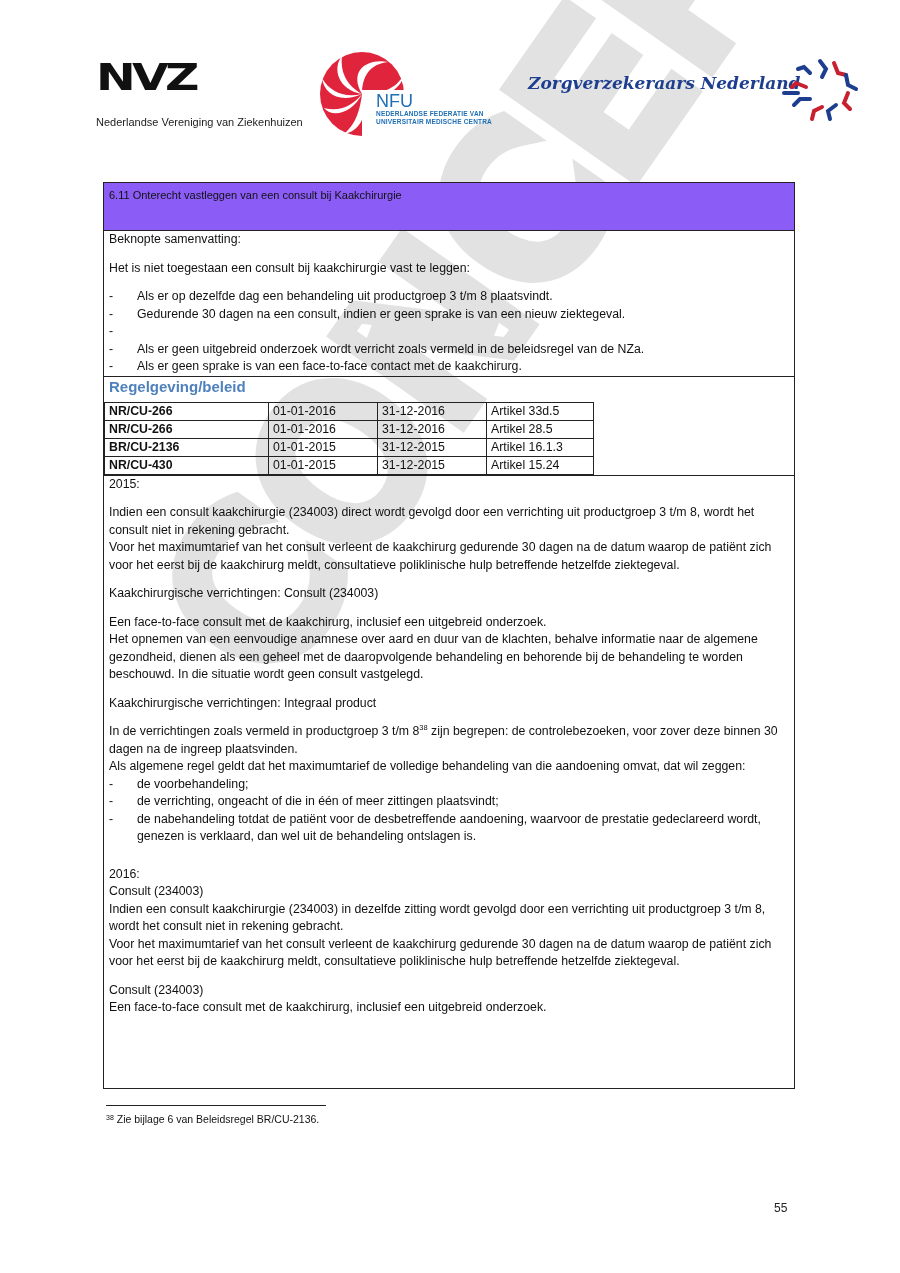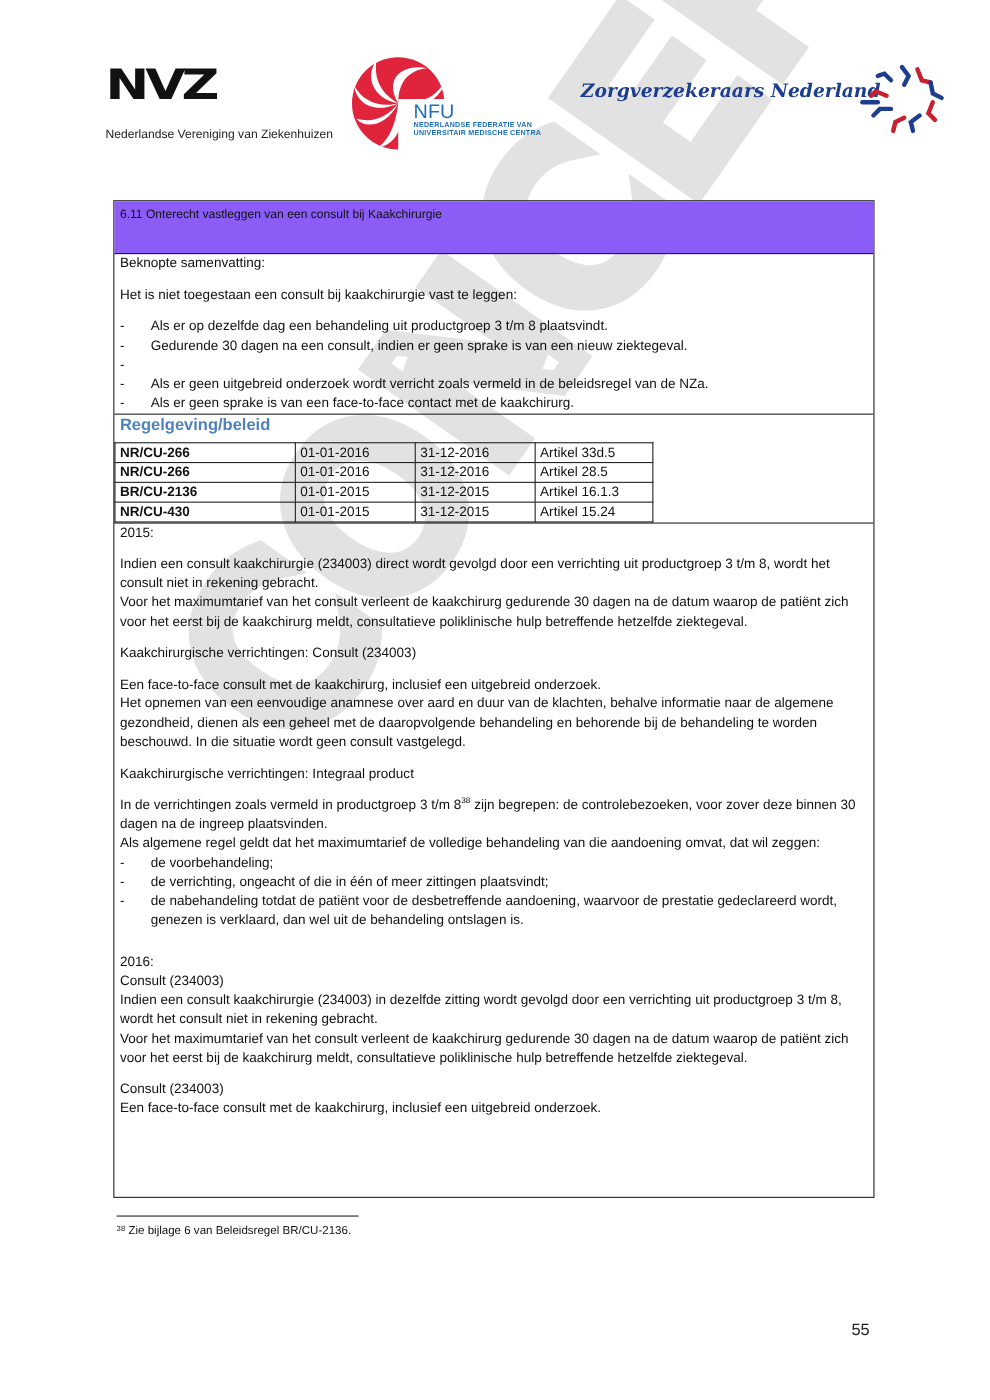--- a/index.html
+++ b/index.html
@@ -37,21 +37,21 @@
   table.refs td.c2 { width: 100px; }
   table.refs td.c3 { width: 100px; }
   table.refs td.c4 { width: 98px; font-weight: normal; }
   .reg-wrap { border-bottom: 1.5px solid #222; padding-bottom: 0; }
 
   sup { font-size: 7.5px; vertical-align: 5px; line-height: 0; }
 
   .footnote-rule { position: absolute; left: 106px; top: 1105px; width: 220px; border-top: 1px solid #222; }
   .footnote { position: absolute; left: 106px; top: 1113px; font-size: 10.5px; }
   .footnote sup { font-size: 7px; vertical-align: 3px; }
-  .page-num { position: absolute; left: 774px; top: 1201px; font-size: 15px; color: #222; text-align: center; }
+  .page-num { position: absolute; left: 774px; top: 1201px; font-size: 12px; color: #222; text-align: center; }
   .wm { position: absolute; left: 120px; top: 580px; transform: rotate(-55deg); transform-origin: 0 0; font-size: 200px; font-family: "DejaVu Sans", sans-serif; color: transparent; -webkit-text-stroke: 22px rgba(190,190,190,0.45); pointer-events: none; letter-spacing: 6px; white-space: nowrap; }
 </style>
 </head>
 <body>
 
 <div class="page">
 
   <div class="wm">CONCEPT</div>
 
   <div class="logo-nvz">

